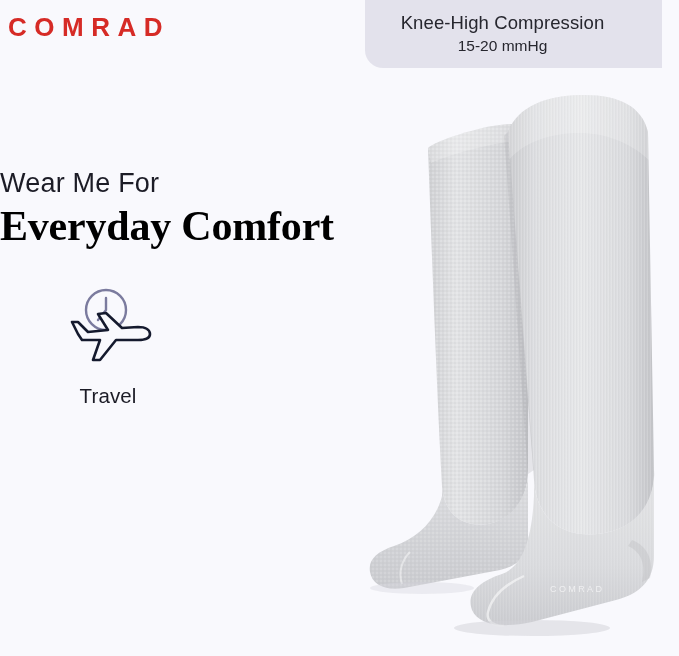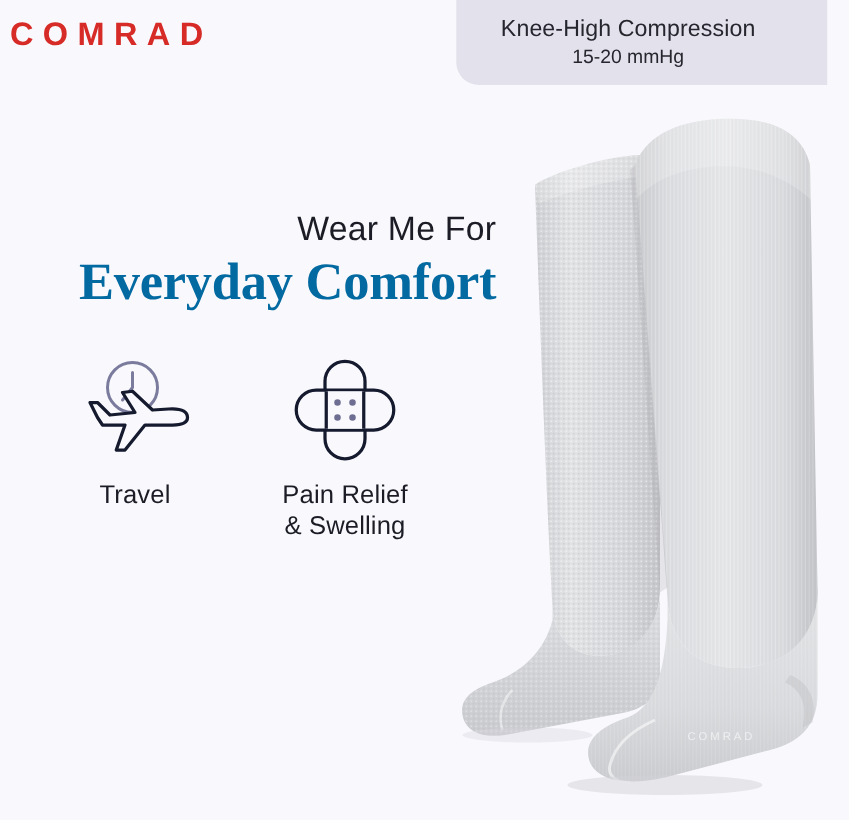--- a/index.html
+++ b/index.html
@@ -61,37 +61,36 @@
     margin-top: 1px;
     white-space: nowrap;
   }
 
   
   .headline {
     position: absolute;
     left: 0;
     top: 168px;
     width: 380px;
-    text-align: right;
-    margin-left: 17px;
+    text-align: left;
   }
   .headline-eyebrow {
     font-family: "Liberation Sans", sans-serif;
     font-size: 27px;
     font-weight: 300;
     color: #1c1c26;
     letter-spacing: .2px;
     line-height: 1.12;
     white-space: nowrap;
   }
   .headline-main {
     font-family: "Liberation Serif", serif;
     font-size: 42px;
     font-weight: 700;
-    color: #0369a1;
+    color: #000000;
     letter-spacing: -0.2px;
     line-height: 1.18;
     margin-top: 4px;
     white-space: nowrap;
   }
 
   
   .benefits {
     position: absolute;
     left: 24px;
@@ -160,36 +159,20 @@
           <path d="M50 16 L50 28 L42 38" fill="none" stroke="#7b7b9e" stroke-width="2.4" stroke-linecap="round" stroke-linejoin="round"></path>
           <path d="M22 52 L16 40 L22 40 L32 50 L52 48 L42 32 L50 31 L66 46
                    L82 45 C90 45 94 48 94 52 C94 56 90 58 82 58
                    L60 58 L44 78 L37 78 L44 58 L26 58 Z" fill="#f9f9fd" stroke="#151a2e" stroke-width="2.6" stroke-linejoin="round" stroke-linecap="round"></path>
         </svg>
       </div>
       <div class="benefit-label">Travel</div>
     </div>
 
 
-    <div class="benefit">
-      <div class="benefit-icon">
-        <svg width="104" height="94" viewBox="0 0 104 94">
-          <rect x="36" y="7" width="32" height="78" rx="16" fill="#f9f9fd" stroke="#151a2e" stroke-width="2.6"></rect>
-          <rect x="13" y="30" width="78" height="32" rx="16" fill="#f9f9fd" stroke="#151a2e" stroke-width="2.6"></rect>
-          <rect x="37" y="31" width="30" height="30" fill="#f9f9fd" stroke="none"></rect>
-          <path d="M37 31 L37 61 M67 31 L67 61" stroke="#151a2e" stroke-width="2.6"></path>
-          <circle cx="46" cy="40" r="2.6" fill="#6e6e93"></circle>
-          <circle cx="58" cy="40" r="2.6" fill="#6e6e93"></circle>
-          <circle cx="46" cy="52" r="2.6" fill="#6e6e93"></circle>
-          <circle cx="58" cy="52" r="2.6" fill="#6e6e93"></circle>
-        </svg>
-      </div>
-      <div class="benefit-label">Pain Relief
-&amp; Swelling</div>
-    </div>
 
 
   </div>
 
   <div class="product">
     <svg width="330" height="656" viewBox="0 0 330 656">
       <defs>
         <linearGradient id="backSock" x1="0" y1="0" x2="1" y2="0">
           <stop offset="0" stop-color="#cfd0d3"></stop>
           <stop offset="0.28" stop-color="#e2e3e5"></stop>

